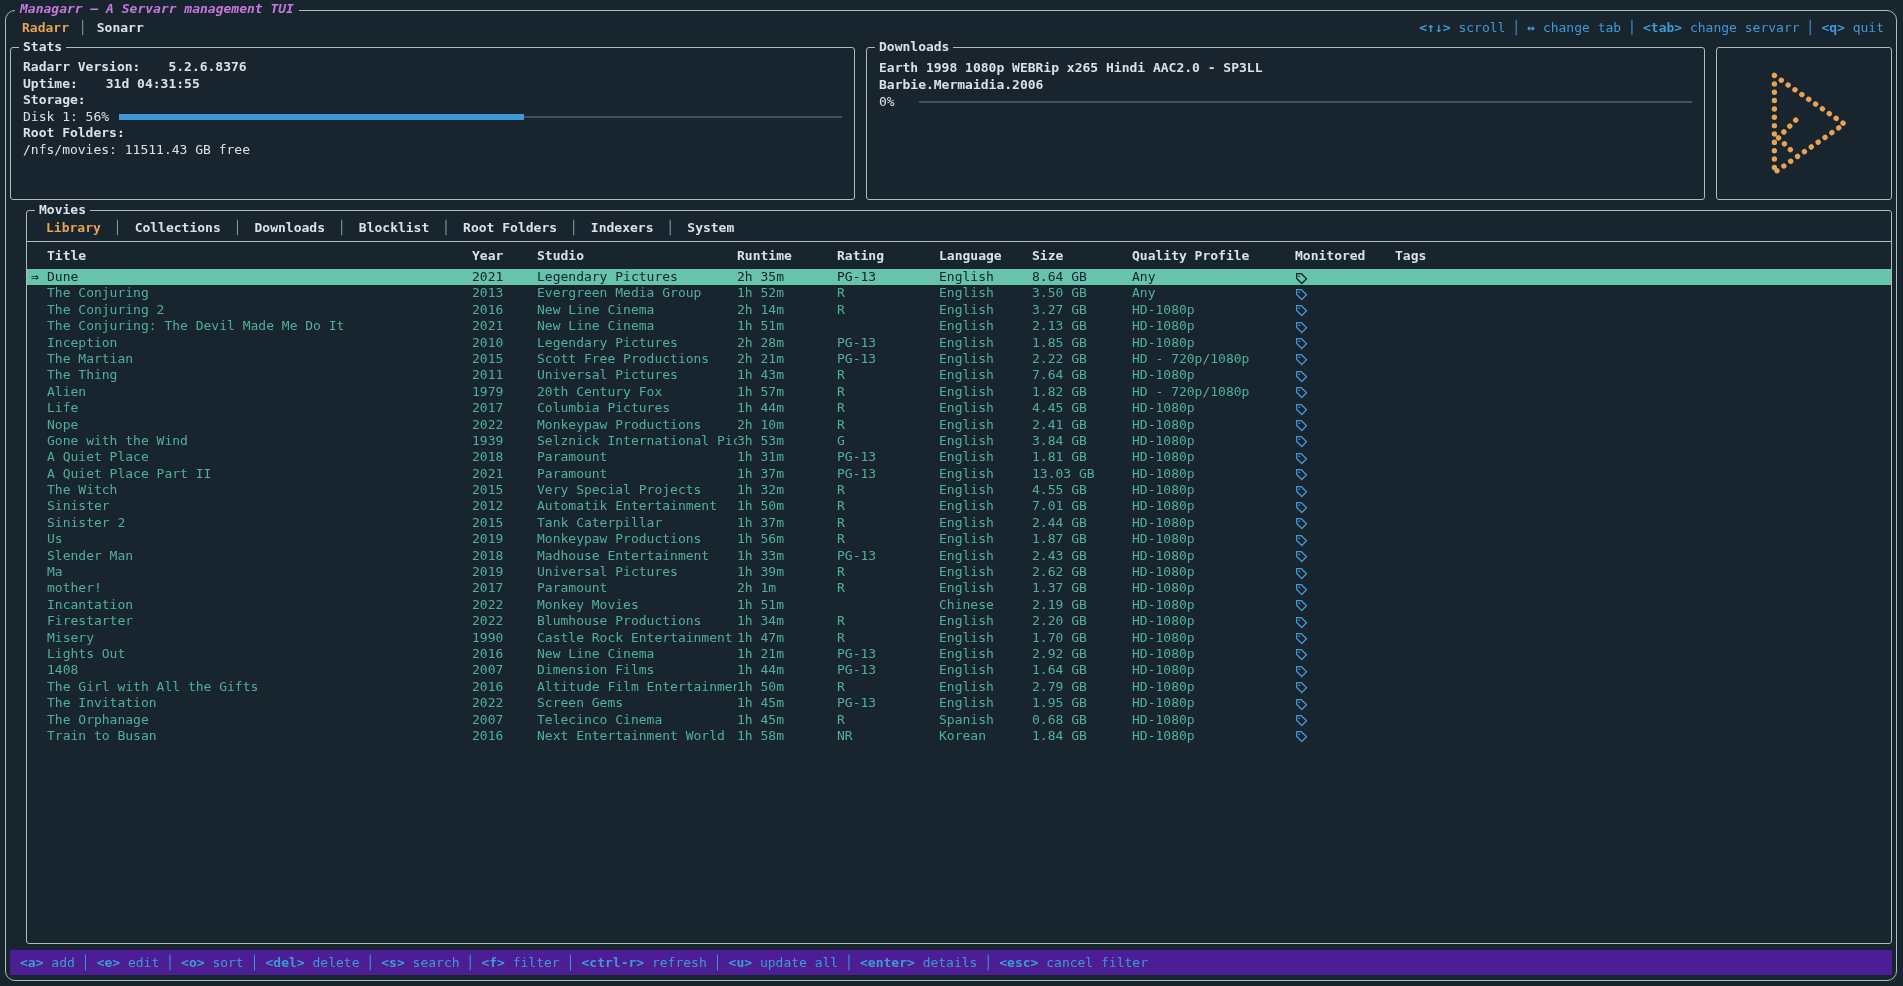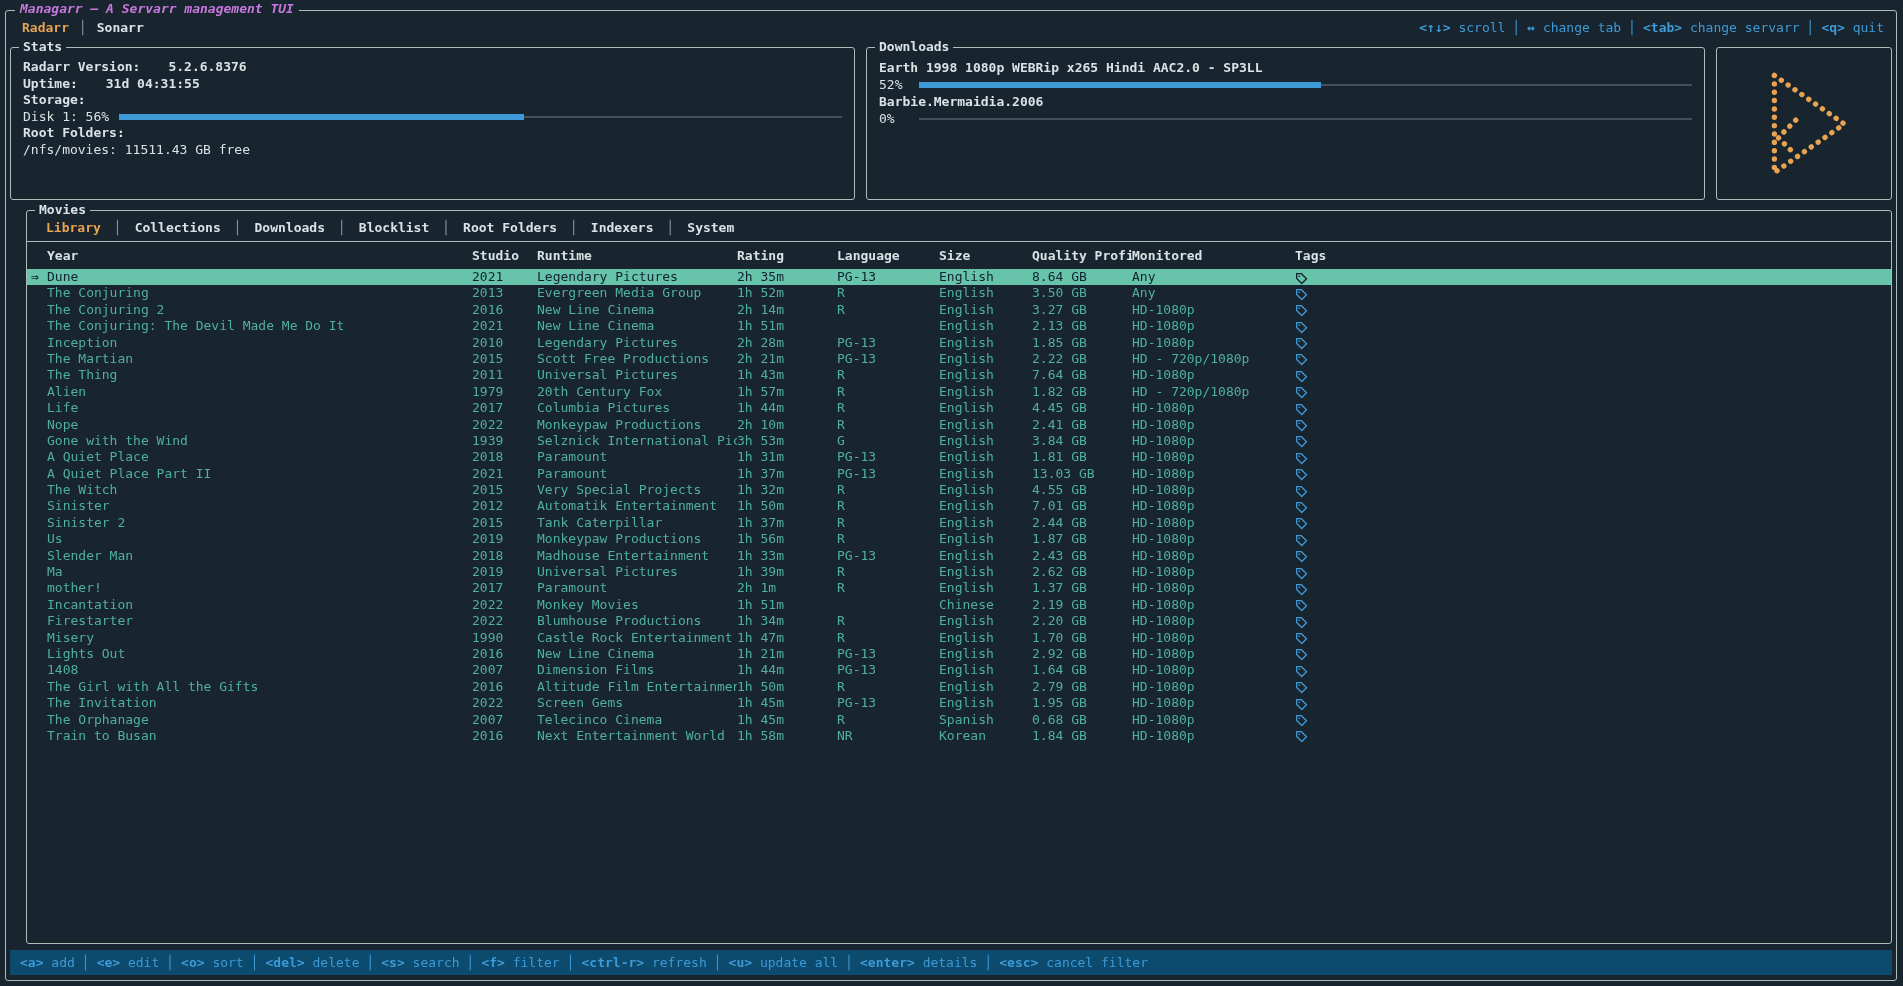--- a/index.html
+++ b/index.html
@@ -8,21 +8,21 @@
     margin: 0; position: relative; overflow: hidden;
     background: #18242e; color: #d9e3e5;
     font-family: "DejaVu Sans Mono", "Liberation Mono", monospace;
     font-size: 13px;
   }
   :root { --cols: 16px 425px 65px 200px 100px 102px 93px 100px 163px 100px 1fr;
           --border: #aebcba; --bg: #18242e; --blue: #3e9ad6; --orange: #e8a352;
           --teal: #4fb19d; --selbg: #67c3aa; --seltx: #102430; }
 
   .frame { position: absolute; left: 5px; top: 10px; right: 6px; bottom: 5px;
-           border: 1px solid var(--border); border-radius: 3px;
+           border: 1px solid var(--border); border-radius: 10px;
            display: flex; flex-direction: column; }
   .frame-title { position: absolute; top: -10px; left: 9px; background: var(--bg);
                  padding: 0 5px; color: #c678dd; font-style: italic; font-weight: bold; }
 
   .topbar { display: flex; justify-content: space-between; align-items: center;
             height: 26px; padding: 6px 12px 0 10px; flex: none; }
   .servarr-tabs { display: flex; align-items: flex-end; font-weight: bold; }
   .servarr-tabs .tab { padding: 0 6px; color: #d9e3e5; cursor: default; }
   .servarr-tabs .tab.active { color: var(--orange); }
   .tab-sep { color: #8b9ba1; padding: 0 4px; font-weight: normal; }
@@ -64,21 +64,21 @@
              height: 16.4px; line-height: 16.4px; color: var(--teal); }
   .cell { white-space: pre; overflow: hidden; }
   .tbl-row.selected { background: var(--selbg); color: var(--seltx); }
   .arrow { font-weight: bold; }
   .cell svg { vertical-align: middle; margin-top: 1px; }
   .tag-svg path { stroke: var(--blue); }
   .tag-svg circle { fill: var(--blue); }
   .selected .tag-svg path { stroke: var(--seltx); }
   .selected .tag-svg circle { fill: var(--seltx); }
 
-  .footer { height: 25px; margin: 2px 4px 5px 4px; background: #0c4a6e;
+  .footer { height: 25px; margin: 2px 4px 5px 4px; background: #4c1d95;
             display: flex; align-items: center; padding: 0 10px; flex: none;
             color: var(--blue); white-space: pre; }
 </style>
 </head>
 <body>
 
 <div class="frame">
   <span class="frame-title">Managarr — A Servarr management TUI</span>
 
   <div class="topbar">
@@ -112,26 +112,20 @@
       </div>
       <div class="stat-line">
         <span>/nfs/movies: 11511.43 GB free</span>
       </div>
     </div>
 
     <div class="panel downloads-panel">
       <span class="panel-title">Downloads</span>
       <div>
           <div class="dl-name">Earth 1998 1080p WEBRip x265 Hindi AAC2.0 - SP3LL</div>
-          <div class="dl-gauge-row">
-            <span class="dl-pct">52%</span>
-            <span class="gauge">
-              <span class="gauge-fill" style="width:52%"></span>
-            </span>
-          </div>
           <div class="dl-name">Barbie.Mermaidia.2006</div>
           <div class="dl-gauge-row">
             <span class="dl-pct">0%</span>
             <span class="gauge">
               <span class="gauge-fill" style="width:0%"></span>
             </span>
           </div>
         </div>
     </div>
 
@@ -158,20 +152,21 @@
         <span class="tab">Blocklist</span>
         <span class="tab-sep">│</span>
         <span class="tab">Root Folders</span>
         <span class="tab-sep">│</span>
         <span class="tab">Indexers</span>
         <span class="tab-sep">│</span>
         <span class="tab">System</span>
       </div>
     <div class="tbl-header">
         <span class="cell"></span>
+        <span class="cell">Title</span>
         <span class="cell">Year</span>
         <span class="cell">Studio</span>
         <span class="cell">Runtime</span>
         <span class="cell">Rating</span>
         <span class="cell">Language</span>
         <span class="cell">Size</span>
         <span class="cell">Quality Profile</span>
         <span class="cell">Monitored</span>
         <span class="cell">Tags</span>
       </div>

